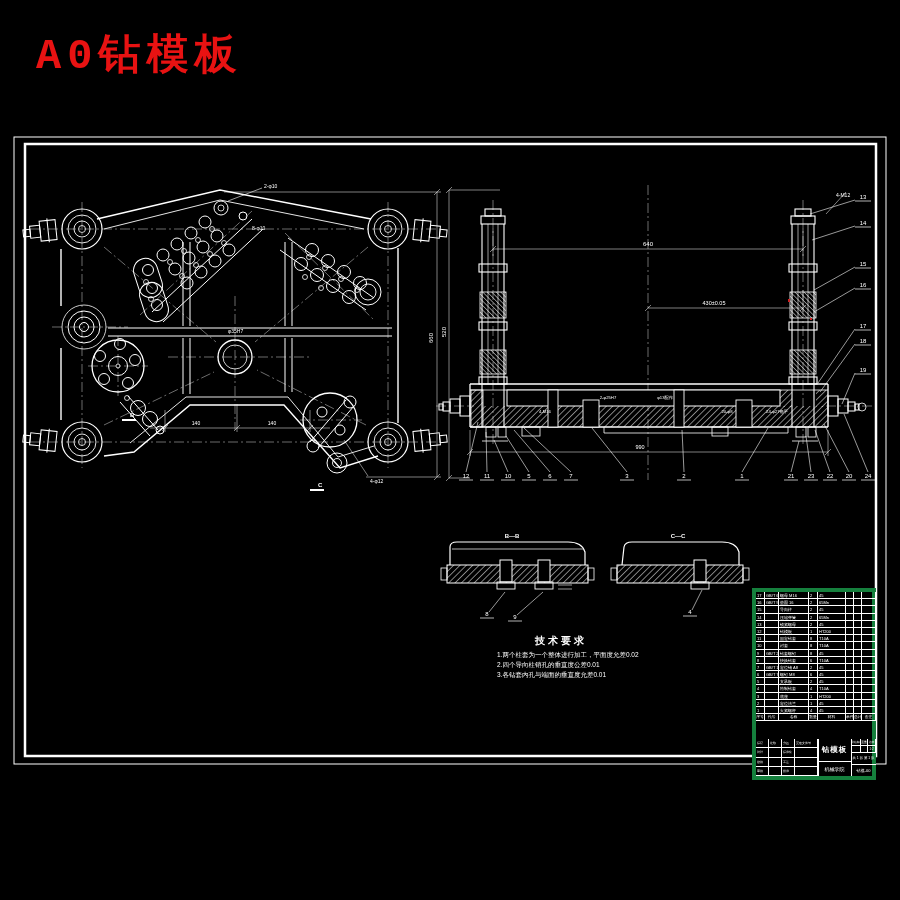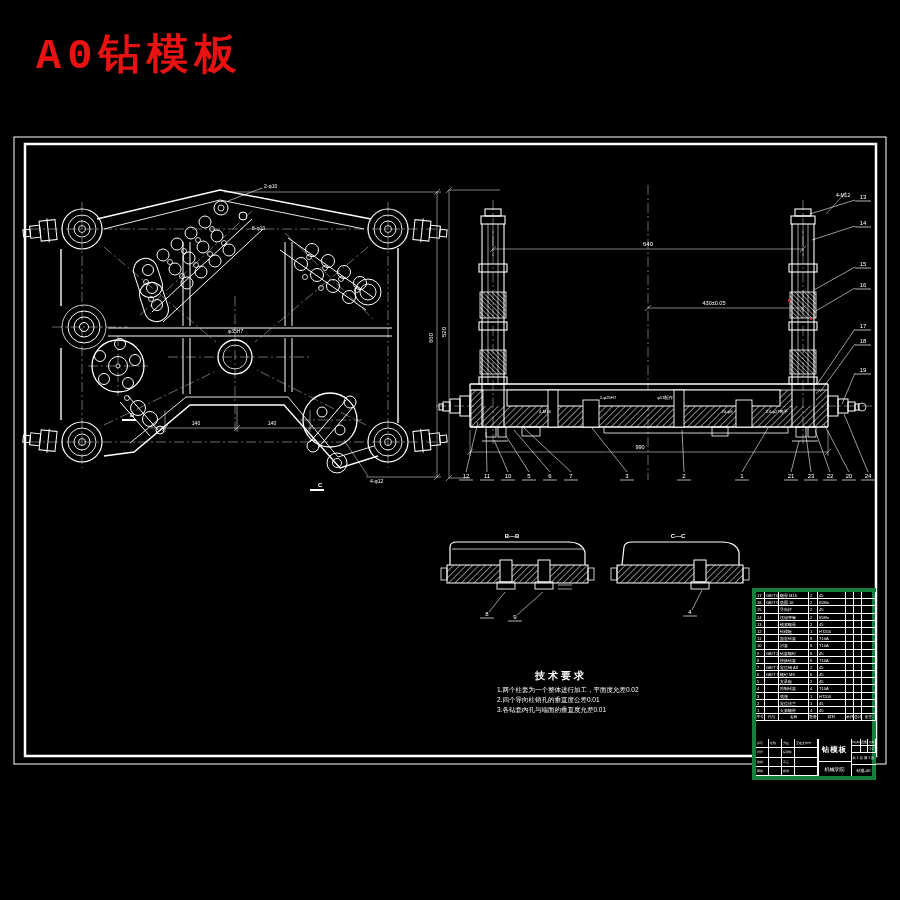--- a/index.html
+++ b/index.html
@@ -6,21 +6,21 @@
   body{position:relative;width:900px;height:900px;overflow:hidden;
        font-family:"Liberation Sans",sans-serif;color:#fff;}
   .main-title{position:absolute;left:36px;top:26px;
     font-family:Liberation Mono, monospace;
     font-size:42px;font-weight:bold;letter-spacing:6px;color:#e81212;}
   svg{position:absolute;left:0;top:0;}
   svg text{fill:#fff;stroke:none;font-family:"Liberation Sans",sans-serif;}
 
   
   .techreq{position:absolute;left:497px;top:634px;width:190px;}
-  .techreq .tr-title{font-size:10px;font-weight:bold;letter-spacing:3px;margin-left:38px;margin-bottom:2px;margin-top:35px;}
+  .techreq .tr-title{font-size:10px;font-weight:bold;letter-spacing:3px;margin-left:38px;margin-bottom:2px;}
   .techreq .tr-line{font-size:6.5px;line-height:10px;white-space:nowrap;}
 
   
   .tblock{position:absolute;left:752px;top:588px;width:124px;height:192px;
           box-sizing:border-box;border:4px solid #15803d;background:#000;}
   .bom{position:absolute;left:0;top:0;width:120px;}
   .bom-row{display:grid;grid-template-columns:9px 14px 30px 9px 28px 8px 8px 14px;
            height:7.2px;box-sizing:border-box;}
   .bom-cell{border-right:0.5px solid #fff;border-bottom:0.5px solid #fff;
             font-size:4px;line-height:7px;overflow:hidden;white-space:nowrap;

